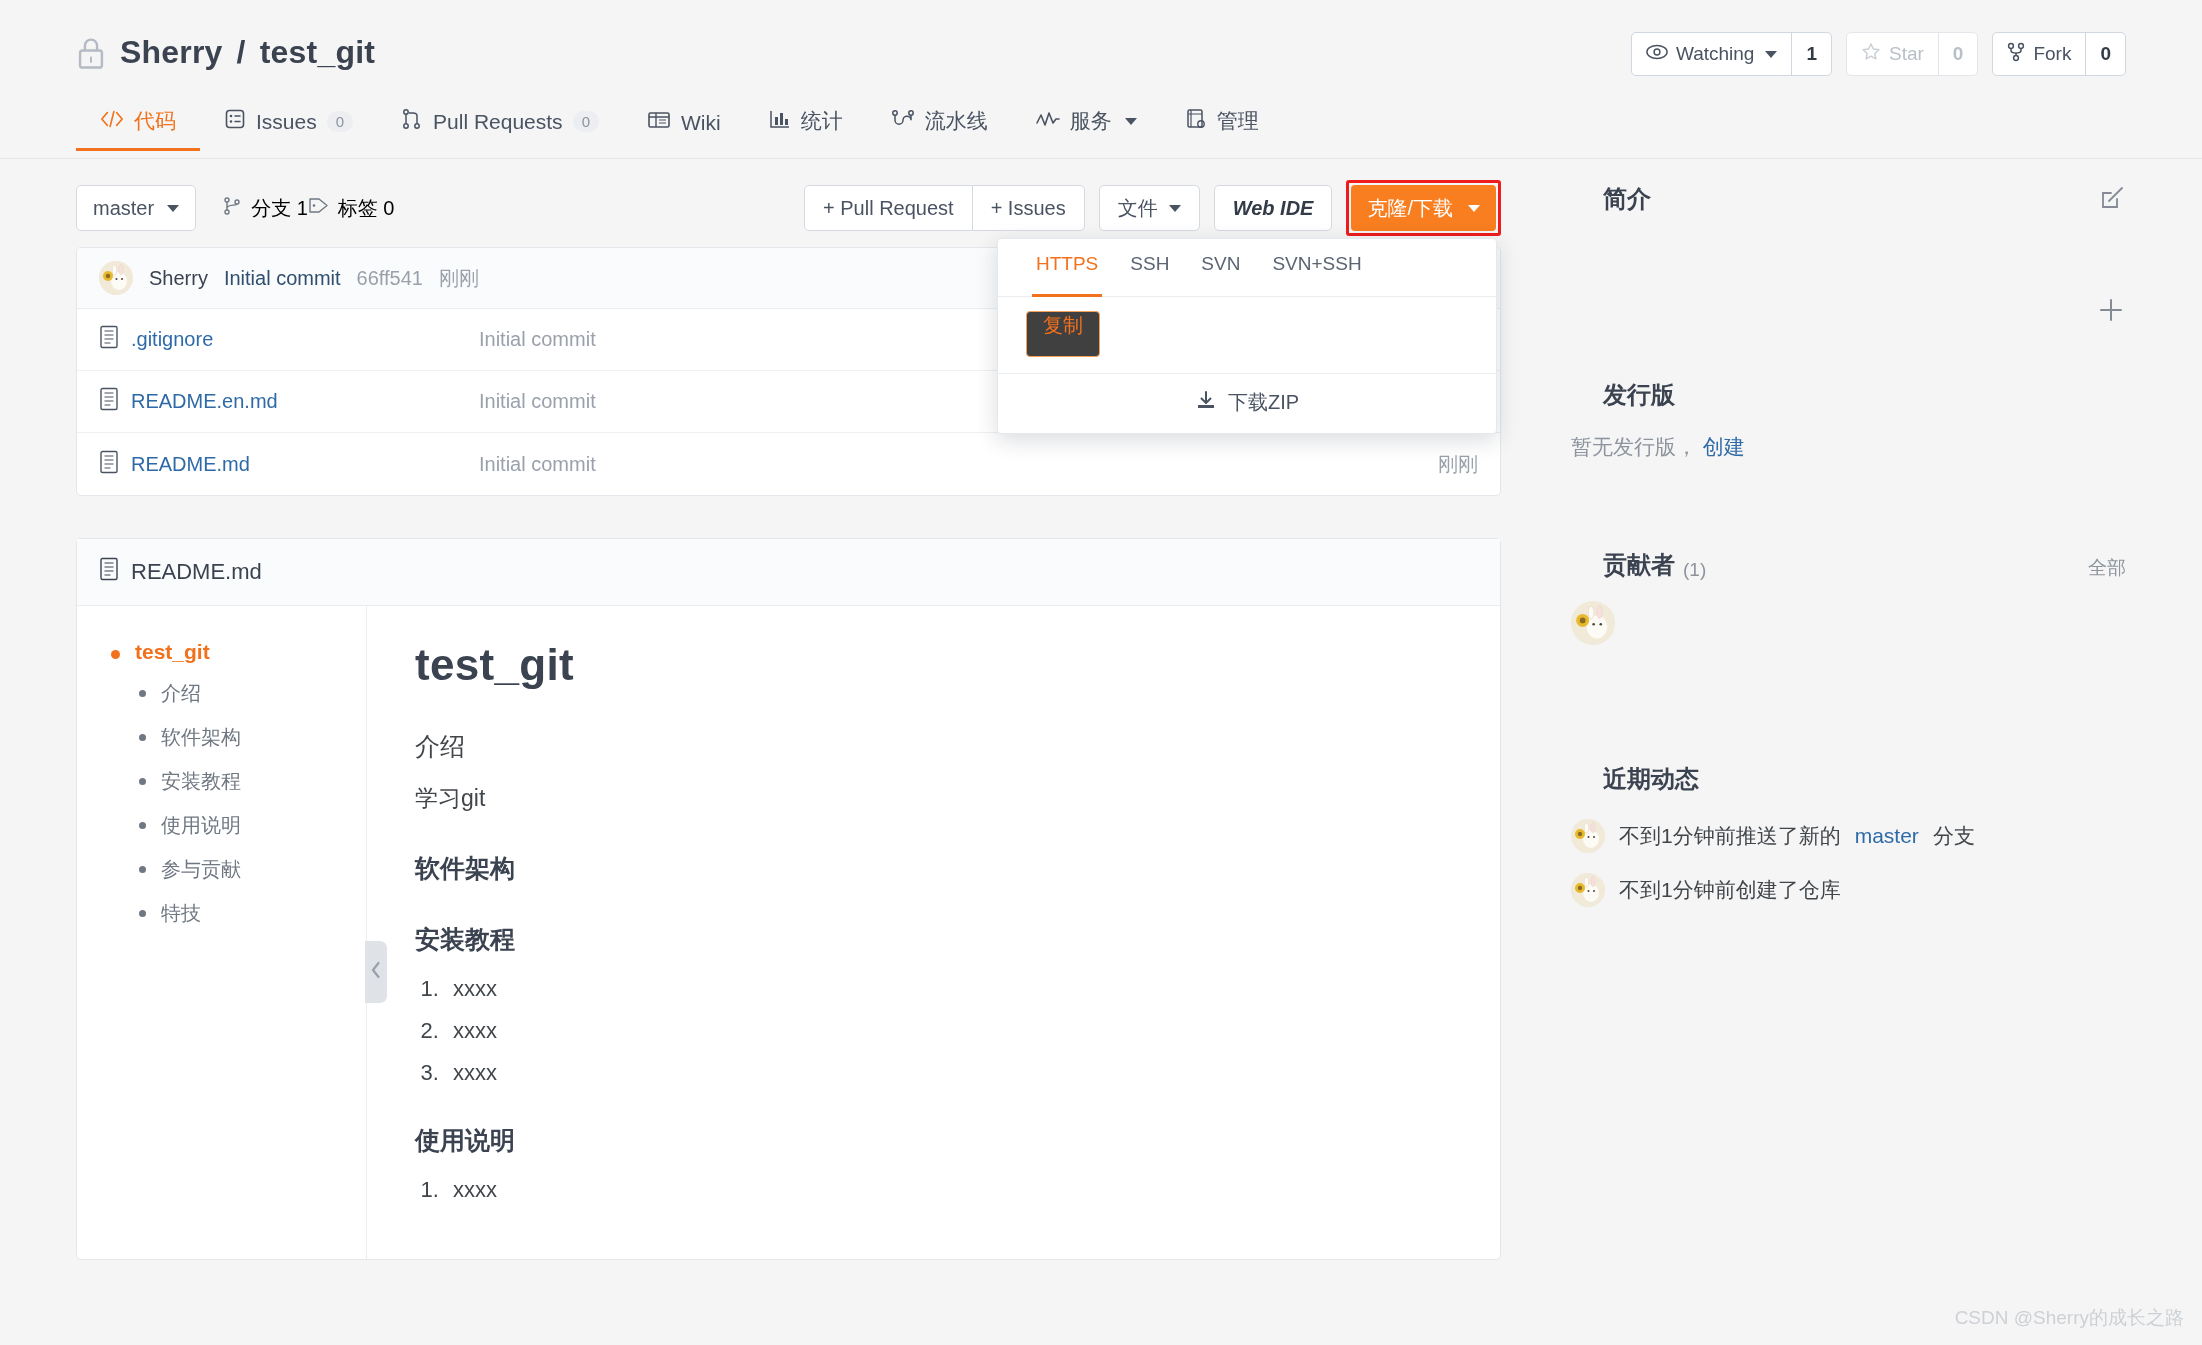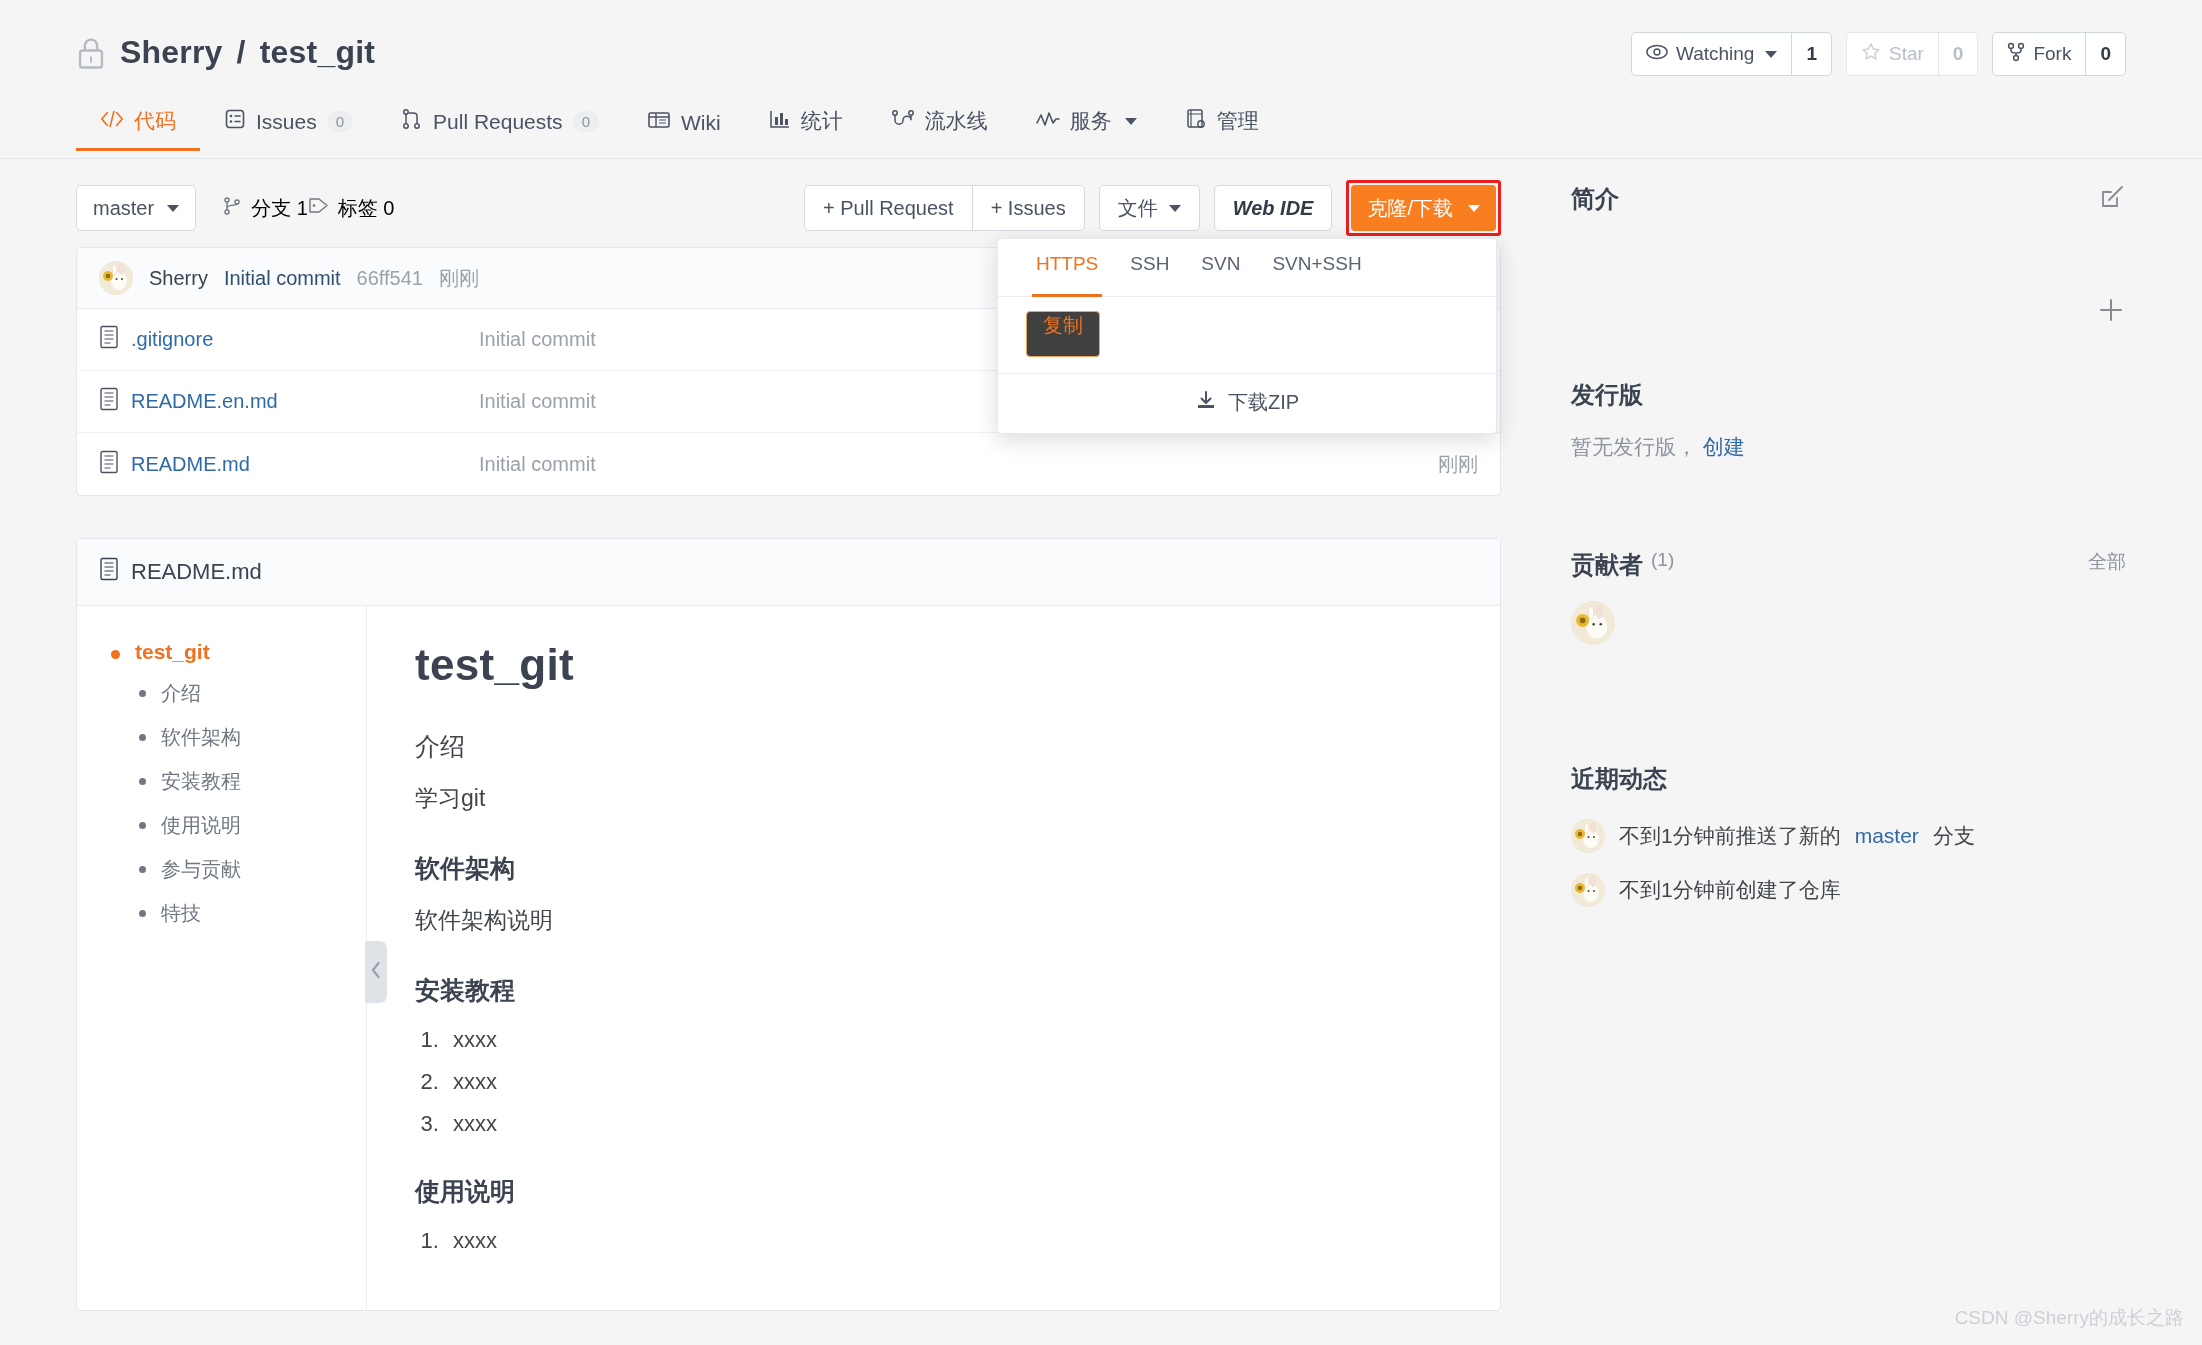--- a/index.html
+++ b/index.html
@@ -102,21 +102,21 @@
   .md { flex: 1; padding: 34px 60px 40px 48px; }
   .md h1 { font-size: 44px; color: #3b4351; font-weight: bold; margin-bottom: 40px; letter-spacing: .3px; }
   .md h2 { font-size: 25px; color: #3b4351; font-weight: bold; margin: 38px 0 20px; }
   .md h2.plain { font-weight: normal; color: #41464b; }
   .md p { font-size: 23px; color: #41464b; margin-bottom: 6px; }
   .md ol { margin: 16px 0 0 30px; }
   .md ol li { font-size: 22px; color: #41464b; margin-bottom: 16px; padding-left: 8px; }
 
   
   .side-sec { margin-bottom: 10px; }
-  .side-head { display: flex; align-items: flex-start; font-size: 24px; font-weight: bold; color: #3b4351; }
+  .side-head { display: flex; align-items: flex-end; font-size: 24px; font-weight: bold; color: #3b4351; margin-left: 32px; }
   .side-head .right { margin-left: auto; font-weight: normal; font-size: 19px; color: #8d949e; }
   .side-plus { position: absolute; right: 0; top: 112px; font-size: 34px; color: #848b95; line-height: 1; }
   .side-body { font-size: 21px; color: #8d949e; margin-top: 22px; }
   .side-body a { color: #2f6aa8; text-decoration: none; }
   .contrib-avatars { margin-top: 20px; display: flex; gap: 12px; }
   .contrib-avatars .avatar { width: 44px; height: 44px; }
   .activity { margin-top: 24px; display: flex; flex-direction: column; gap: 20px; }
   .activity-item { display: flex; align-items: center; gap: 14px; font-size: 21px; color: #41464b; }
   .activity-item .avatar { width: 34px; height: 34px; }
   .activity-item .hl { color: #2f6aa8; }
@@ -448,21 +448,20 @@
           </span>
         </div>
 
         <div class="md">
           <h1>test_git</h1>
 
           <h2 class="plain">介绍</h2>
           <p>学习git</p>
 
           <h2>软件架构</h2>
-          <p>软件架构说明</p>
 
           <h2>安装教程</h2>
           <ol>
             <li>xxxx</li>
             <li>xxxx</li>
             <li>xxxx</li>
           </ol>
 
           <h2>使用说明</h2>
           <ol>

